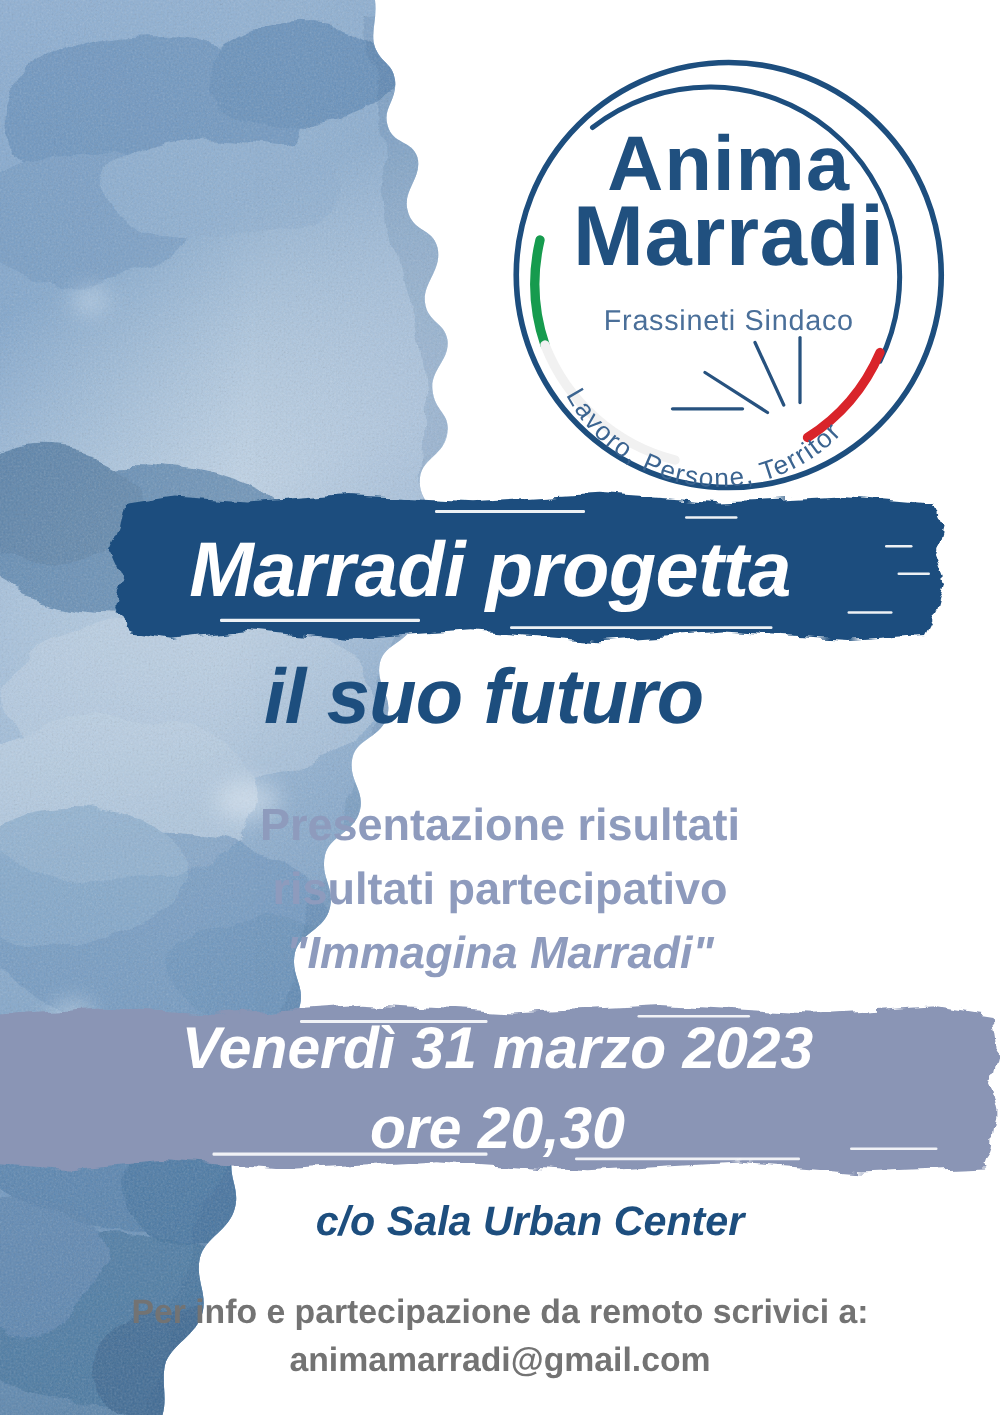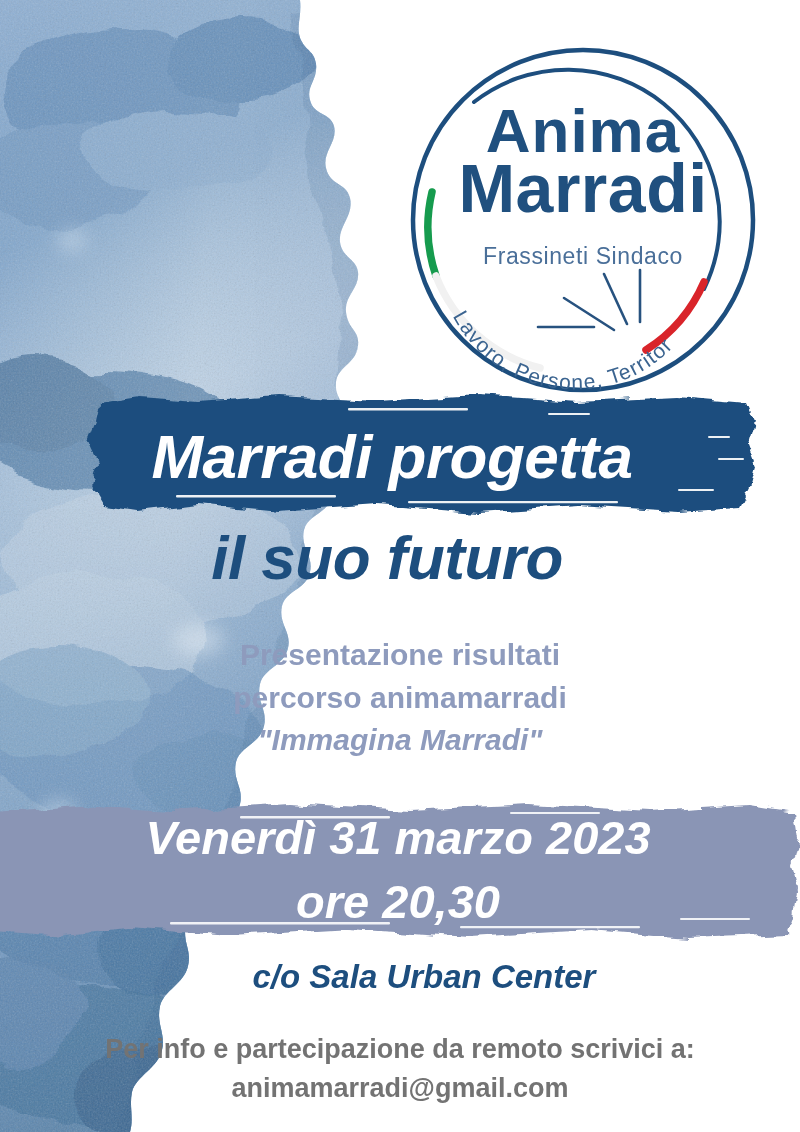--- a/index.html
+++ b/index.html
@@ -81,21 +81,21 @@
   }
 
   
   .subtitle {
     position: absolute;
     left: 0;
     top: 634px;
     width: 800px;
     text-align: center;
     color: #8e9bbd;
-    font-size: 30px;
+    font-size: 36px;
     font-weight: bold;
     line-height: 1.42;
   }
   .subtitle .quoted {
     font-style: italic;
   }
 
   
   .date-band {
     position: absolute;
@@ -340,21 +340,21 @@
         <rect x="640" y="66" width="26" height="2" rx="1"></rect>
       </g>
     </svg>
   </div>
   <div class="headline-text">Marradi progetta</div>
 
   <div class="headline-line2">il suo futuro</div>
 
   <div class="subtitle">
     <div>Presentazione risultati</div>
-    <div>percorso animamarradi</div>
+    <div>risultati partecipativo</div>
     <div class="quoted">"Immagina Marradi"</div>
   </div>
 
   <div class="date-band">
     <svg width="810" height="146" viewBox="0 0 810 146" xmlns="http://www.w3.org/2000/svg">
       <defs>
         <filter id="dry2" x="-3%" y="-12%" width="106%" height="124%">
           <feTurbulence type="fractalNoise" baseFrequency="0.028 0.09" numOctaves="3" seed="33" result="t2"></feTurbulence>
           <feDisplacementMap in="SourceGraphic" in2="t2" scale="11" xChannelSelector="R" yChannelSelector="G"></feDisplacementMap>
         </filter>

